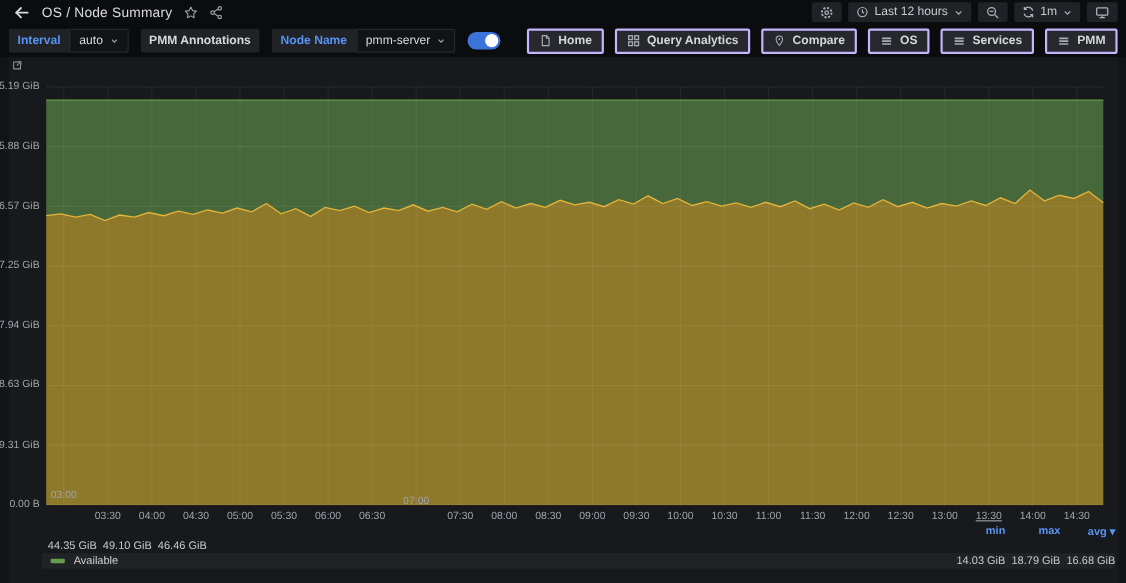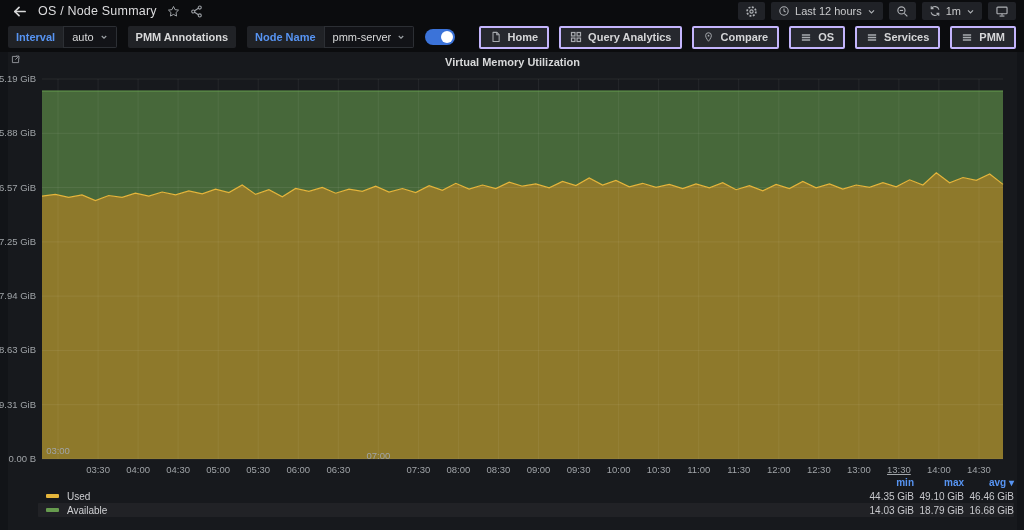--- a/index.html
+++ b/index.html
@@ -225,21 +225,20 @@
 </div>
 
 <div class="panel">
   <span class="panel-corner">
     <svg width="11" height="11" viewBox="0 0 16 16" fill="none" stroke="currentColor" stroke-width="1.4">
         <path d="M10 3.5H3.5v9h9V6.5"></path>
         <path d="M8.5 3h4.5v4.5"></path>
         <path d="M13 3 7.8 8.2"></path>
       </svg>
   </span>
-  <div class="panel-title">Virtual Memory Utilization</div>
 
   <div class="chart" id="chart">
       <svg width="1009" height="478" viewBox="0 0 1009 478">
       <path d="M34,407 L34.0,144.1 L47.3,142.4 L60.7,145.3 L74.0,142.9 L87.4,148.5 L100.7,143.5 L114.1,145.3 L127.4,141.2 L140.8,144.1 L154.1,140.0 L167.5,142.9 L180.8,138.9 L194.2,141.8 L207.5,137.1 L220.9,140.6 L234.2,133.0 L247.6,142.4 L260.9,137.7 L274.3,144.7 L287.6,136.5 L300.9,139.4 L314.3,135.4 L327.6,141.2 L341.0,137.1 L354.3,139.4 L367.7,134.2 L381.0,140.0 L394.4,136.5 L407.7,140.6 L421.1,133.6 L434.4,138.3 L447.8,131.3 L461.1,137.1 L474.5,133.0 L487.8,136.5 L501.2,130.1 L514.5,134.2 L527.8,131.9 L541.2,135.9 L554.5,129.5 L567.9,133.6 L581.2,126.0 L594.6,133.0 L607.9,128.4 L621.3,134.8 L634.6,131.3 L648.0,135.4 L661.3,132.4 L674.7,136.5 L688.0,131.9 L701.4,135.9 L714.7,130.7 L728.1,137.7 L741.4,133.6 L754.8,138.9 L768.1,132.4 L781.4,136.5 L794.8,129.5 L808.1,135.9 L821.5,131.9 L834.8,137.1 L848.2,133.0 L861.5,135.4 L874.9,130.7 L888.2,134.8 L901.6,127.8 L914.9,133.0 L928.3,120.8 L941.6,130.7 L955.0,125.5 L968.3,128.4 L981.7,122.0 L995.0,132.4 L995,407 Z" fill="#8e792b"></path>
       <path d="M34.0,144.1 L47.3,142.4 L60.7,145.3 L74.0,142.9 L87.4,148.5 L100.7,143.5 L114.1,145.3 L127.4,141.2 L140.8,144.1 L154.1,140.0 L167.5,142.9 L180.8,138.9 L194.2,141.8 L207.5,137.1 L220.9,140.6 L234.2,133.0 L247.6,142.4 L260.9,137.7 L274.3,144.7 L287.6,136.5 L300.9,139.4 L314.3,135.4 L327.6,141.2 L341.0,137.1 L354.3,139.4 L367.7,134.2 L381.0,140.0 L394.4,136.5 L407.7,140.6 L421.1,133.6 L434.4,138.3 L447.8,131.3 L461.1,137.1 L474.5,133.0 L487.8,136.5 L501.2,130.1 L514.5,134.2 L527.8,131.9 L541.2,135.9 L554.5,129.5 L567.9,133.6 L581.2,126.0 L594.6,133.0 L607.9,128.4 L621.3,134.8 L634.6,131.3 L648.0,135.4 L661.3,132.4 L674.7,136.5 L688.0,131.9 L701.4,135.9 L714.7,130.7 L728.1,137.7 L741.4,133.6 L754.8,138.9 L768.1,132.4 L781.4,136.5 L794.8,129.5 L808.1,135.9 L821.5,131.9 L834.8,137.1 L848.2,133.0 L861.5,135.4 L874.9,130.7 L888.2,134.8 L901.6,127.8 L914.9,133.0 L928.3,120.8 L941.6,130.7 L955.0,125.5 L968.3,128.4 L981.7,122.0 L995.0,132.4 L995,39.0 L34,39.0 Z" fill="#47683a"></path>
       <line x1="34" y1="407.0" x2="995" y2="407.0" stroke="rgba(255,255,255,0.07)" stroke-width="1"></line>
         <line x1="34" y1="352.7" x2="995" y2="352.7" stroke="rgba(255,255,255,0.07)" stroke-width="1"></line>
         <line x1="34" y1="298.4" x2="995" y2="298.4" stroke="rgba(255,255,255,0.07)" stroke-width="1"></line>
         <line x1="34" y1="244.1" x2="995" y2="244.1" stroke="rgba(255,255,255,0.07)" stroke-width="1"></line>
         <line x1="34" y1="189.9" x2="995" y2="189.9" stroke="rgba(255,255,255,0.07)" stroke-width="1"></line>
@@ -307,24 +306,20 @@
       <div class="xtick" style="left: 948.975px; top: 413px;">14:30</div>
     </div>
 
   <div class="legend">
     <div class="legend-header">
       <div class="stat-cell">min</div>
       <div class="stat-cell">max</div>
       <div class="stat-cell"><span>avg</span> ▾</div>
     </div>
     <div class="legend-row">
-      <div class="legend-series">
-        <span class="swatch" id="swatch-0" style="background: rgb(229, 181, 59);"></span>
-        <span class="legend-name">Used</span>
-      </div>
       <div class="stat-cell">44.35 GiB</div>
       <div class="stat-cell">49.10 GiB</div>
       <div class="stat-cell">46.46 GiB</div>
     </div>
     <div class="legend-row hl">
       <div class="legend-series">
         <span class="swatch" id="swatch-1" style="background: rgb(102, 155, 78);"></span>
         <span class="legend-name">Available</span>
       </div>
       <div class="stat-cell">14.03 GiB</div>

